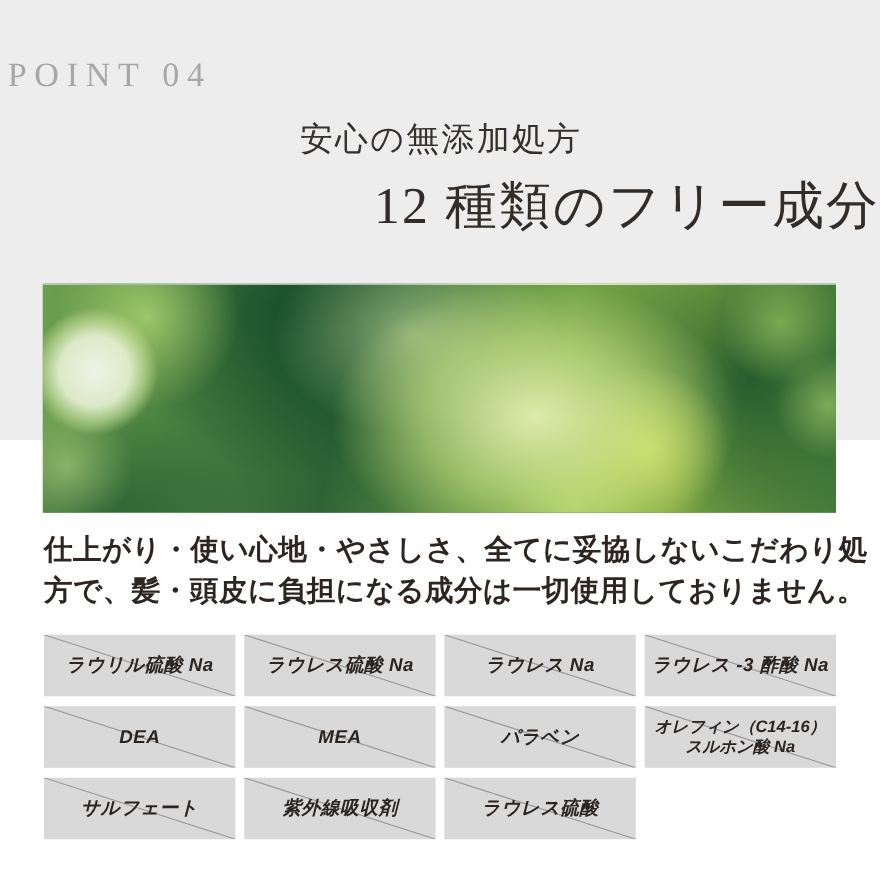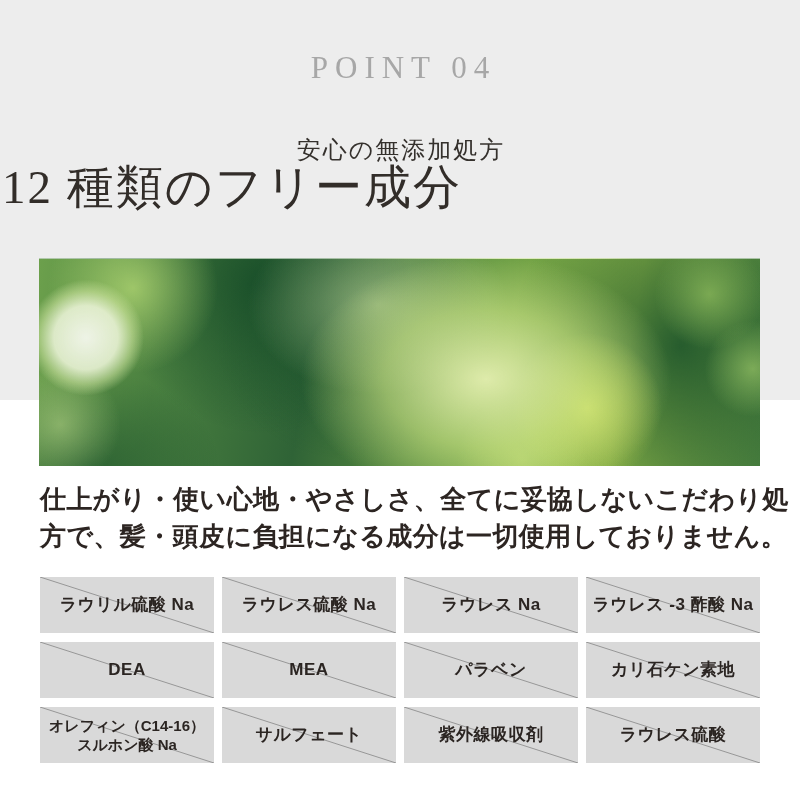--- a/index.html
+++ b/index.html
@@ -15,36 +15,35 @@
     background: #ffffff;
     overflow: hidden;
   }
   .gray-band {
     position: absolute; left: 0; top: 0;
     width: 800px; height: 400px;
     background: #ededed;
   }
   .point-label {
     position: absolute; left: 0; top: 50px; width: 800px;
-    text-align: center;
+    text-align: left;
     font-family: "Liberation Serif", "DejaVu Serif", serif;
     font-size: 31px; letter-spacing: 7px; text-indent: 7px;
     color: #a7a7a7;
   }
   .subtitle {
     position: absolute; left: 0; top: 106px; width: 800px;
     text-align: center;
     font-family: Liberation Sans, sans-serif;
-    font-size: 24px; letter-spacing: 2px; text-indent: 2px;
+    font-size: 30px; letter-spacing: 2px; text-indent: 2px;
     color: #35312d;
-    margin-top: 28px;
   }
   .title {
     position: absolute; left: 0; top: 156px; width: 800px;
-    text-align: left;
+    text-align: right;
     font-family: "Liberation Serif", "DejaVu Serif", serif;
     font-weight: 500;
     font-size: 47px; letter-spacing: 2px; text-indent: 2px;
     color: #322d29;
   }
   .photo {
     position: absolute; left: 39px; top: 258px;
     width: 721px; height: 208px;
     border-top: 1px solid rgba(255,255,255,0.55);
     background-color: #4d8340;
@@ -79,20 +78,21 @@
     grid-template-columns: repeat(4, 1fr);
     grid-auto-rows: 56px;
     column-gap: 8px;
     row-gap: 9px;
   }
   .cell {
     position: relative;
     background: #d9d9d9;
     display: flex; align-items: center; justify-content: center;
     overflow: hidden;
+    font-style: italic;
   }
   .slash {
     position: absolute; left: 0; top: 0;
     width: 100%; height: 100%;
   }
   .cell-label {
     position: relative;
     color: #2b2522;
     font-weight: 700;
     font-size: 17px;
@@ -159,26 +159,20 @@
           <line x1="0" y1="0" x2="100" y2="100" stroke="#979797" stroke-width="1" vector-effect="non-scaling-stroke"></line>
         </svg>
       <span class="cell-label">MEA</span>
     </div>
     <div class="cell">
       <svg class="slash" viewBox="0 0 100 100" preserveAspectRatio="none">
           <line x1="0" y1="0" x2="100" y2="100" stroke="#979797" stroke-width="1" vector-effect="non-scaling-stroke"></line>
         </svg>
       <span class="cell-label">パラベン</span>
     </div>
-    <div class="cell">
-      <svg class="slash" viewBox="0 0 100 100" preserveAspectRatio="none">
-          <line x1="0" y1="0" x2="100" y2="100" stroke="#979797" stroke-width="1" vector-effect="non-scaling-stroke"></line>
-        </svg>
-      <span class="cell-label">カリ石ケン素地</span>
-    </div>
 
     <div class="cell">
       <svg class="slash" viewBox="0 0 100 100" preserveAspectRatio="none">
           <line x1="0" y1="0" x2="100" y2="100" stroke="#979797" stroke-width="1" vector-effect="non-scaling-stroke"></line>
         </svg>
       <span class="cell-label two-line">オレフィン（C14-16）
 スルホン酸 Na</span>
     </div>
     <div class="cell">
       <svg class="slash" viewBox="0 0 100 100" preserveAspectRatio="none">

